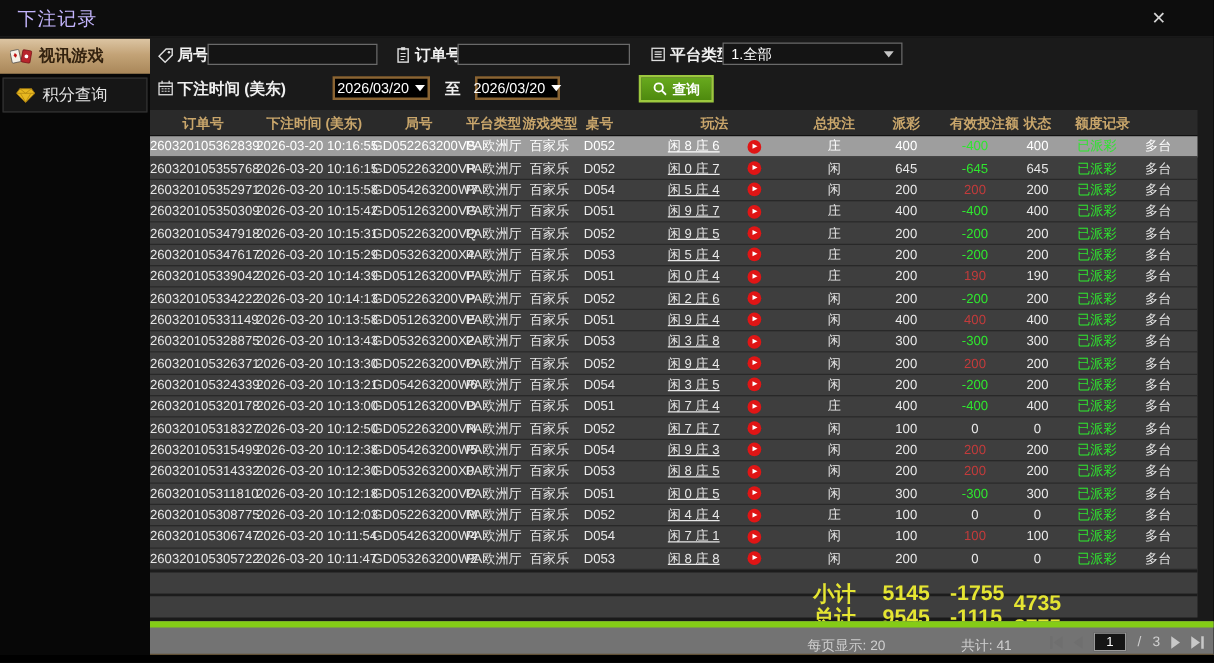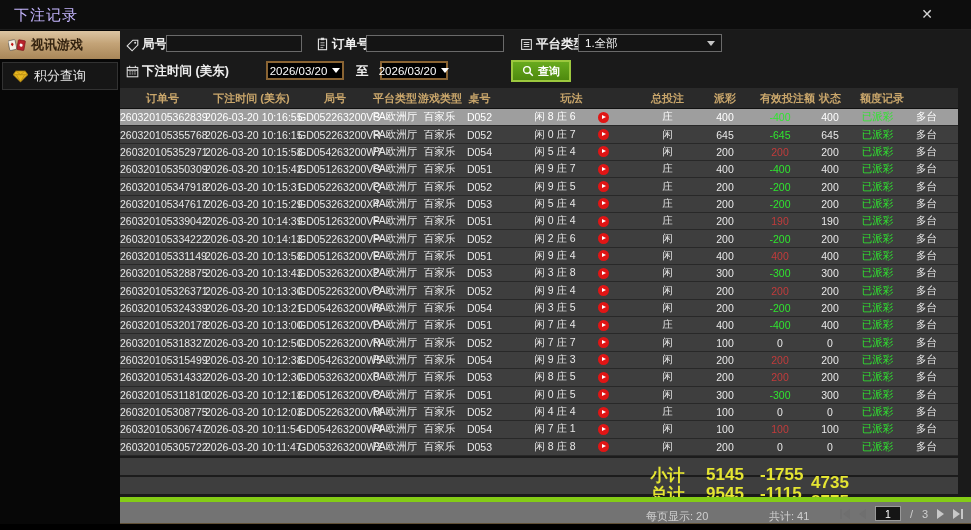--- a/index.html
+++ b/index.html
@@ -49,21 +49,21 @@
     background:#2a2a2a; border-bottom:1px solid #111; }
   .th { text-align:center; color:var(--accent_tan,#c9a66b); font-size:11px; font-weight:bold; white-space:nowrap; overflow:visible; }
   .tr { display:grid; grid-template-columns:var(--cols); height:17.35px; align-items:center;
     background:#3e3e3e; border-bottom:1px solid #282828; color:#e8e8e8; font-size:10.5px; cursor:default; }
   .tr.selected { background:var(--selected_row,#9e9e9e); color:#fff; }
   .td { text-align:center; white-space:nowrap; overflow:visible; }
   .pos  { color:var(--positive_red,#c23b3b); }
   .neg  { color:var(--negative_green,#2fe52f); }
   .zero { color:#e8e8e8; }
   .status { color:var(--status_green,#2fe52f); }
-  .result-cell { display:flex; align-items:center; justify-content:center; gap:22px; }
+  .result-cell { display:flex; align-items:center; justify-content:center; gap:22px;text-decoration:underline; }
   .play-icon { width:11px; height:11px; border-radius:50%; background:#e01515; position:relative;
     display:inline-block; cursor:pointer; flex:none; }
   .play-icon::after { content:""; position:absolute; left:4.2px; top:3px;
     border-left:4px solid #fff; border-top:2.6px solid transparent; border-bottom:2.6px solid transparent; }
   .sumrow { display:grid; grid-template-columns:var(--cols); height:19px; align-items:center;
     background:#3e3e3e; border-top:2px solid #1c1c1c; color:var(--summary_yellow,#e5e532);
     font-size:17px; font-weight:bold; }
   .sumrow .s-label { grid-column:8; text-align:center; }
   .sumrow .s-bet   { grid-column:9; text-align:center; }
   .sumrow .s-pay   { grid-column:10; text-align:center; }

